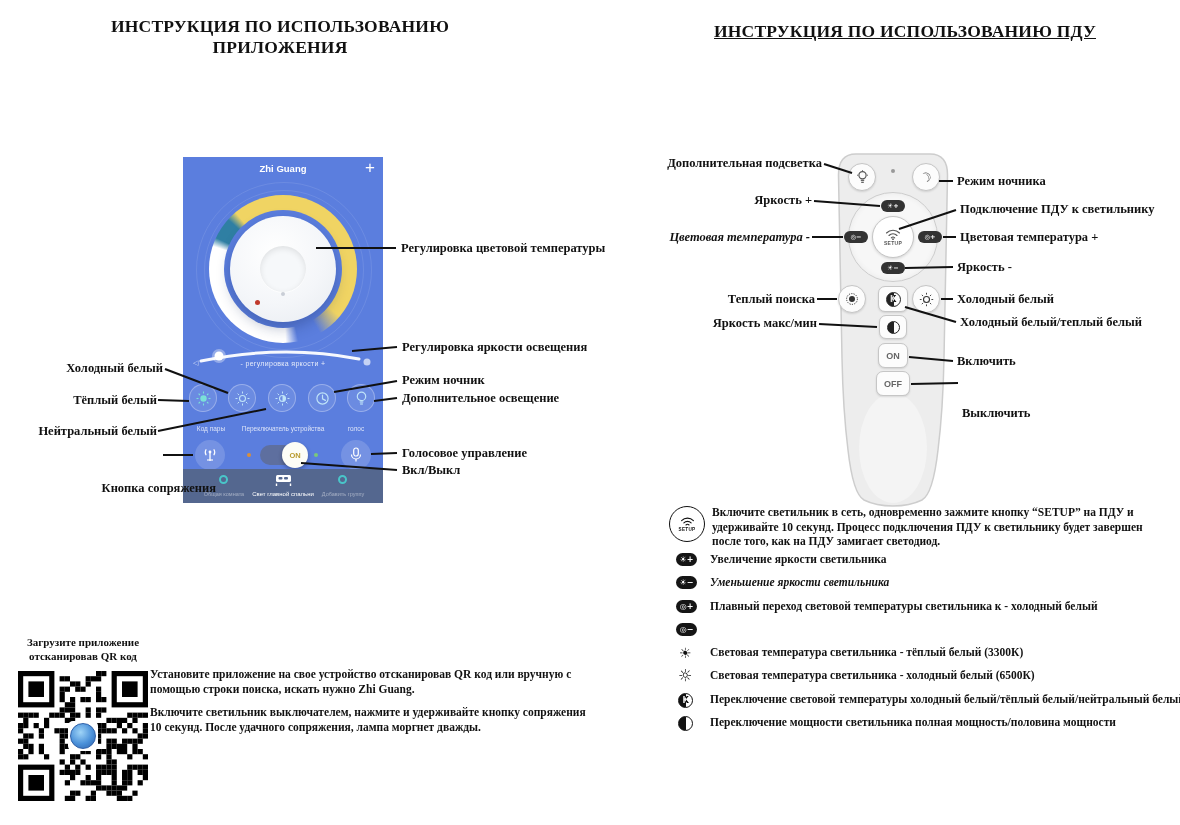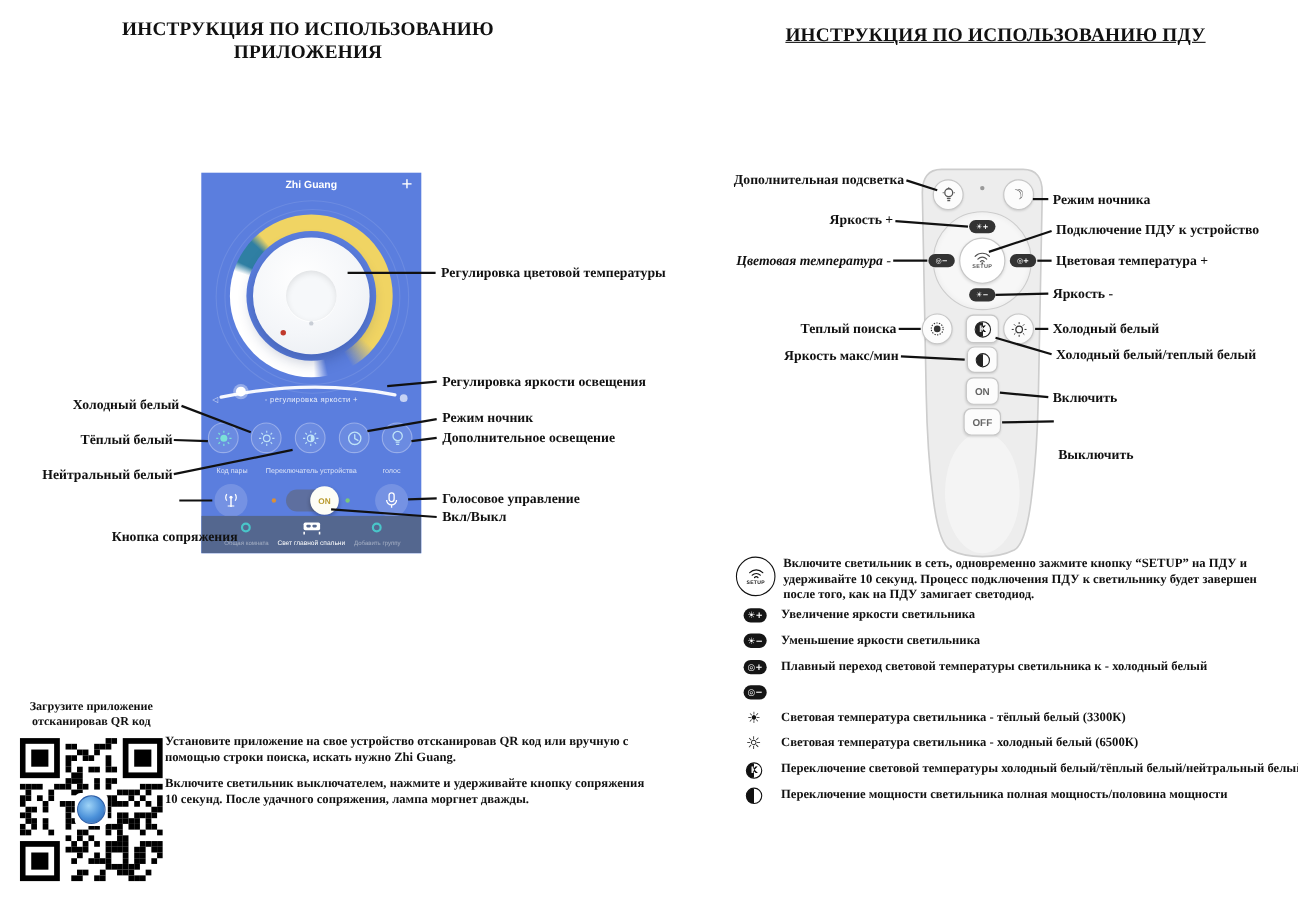--- a/index.html
+++ b/index.html
@@ -299,41 +299,41 @@
       <span class="onoff">OFF</span>
     </div>
   </div>
 
   <div class="callout ra" style="right:358px;top:156px;">Дополнительная подсветка</div>
   <div class="callout ra" style="right:368px;top:193px;">Яркость +</div>
   <div class="callout ra" style="right:370px;top:230px;font-style:italic;">Цветовая температура -</div>
   <div class="callout ra" style="right:365px;top:292px;">Теплый поиска</div>
   <div class="callout ra" style="right:363px;top:316px;">Яркость макс/мин</div>
   <div class="callout" style="left:957px;top:174px;">Режим ночника</div>
-  <div class="callout" style="left:960px;top:202px;">Подключение ПДУ к устройство</div>
+  <div class="callout" style="left:960px;top:202px;">Подключение ПДУ к светильнику</div>
   <div class="callout" style="left:960px;top:230px;">Цветовая температура +</div>
   <div class="callout" style="left:957px;top:260px;">Яркость -</div>
   <div class="callout" style="left:957px;top:292px;">Холодный белый</div>
   <div class="callout" style="left:960px;top:315px;">Холодный белый/теплый белый</div>
   <div class="callout" style="left:957px;top:354px;">Включить</div>
   <div class="callout" style="left:962px;top:358px;margin-top:48px;">Выключить</div>
 
   <div id="setup-icon">
     <svg width="15" height="10" viewBox="0 0 16 11">
       <path d="M 1.5 4 A 9 9 0 0 1 14.5 4 M 4 6.5 A 5.6 5.6 0 0 1 12 6.5 M 6.3 8.8 A 2.5 2.5 0 0 1 9.7 8.8" fill="none" stroke="#111" stroke-width="1.2" stroke-linecap="round"></path>
     </svg>
     <span class="setup-word">SETUP</span>
   </div>
   <div class="note-text" style="left:712px;top:505px;width:462px;">Включите светильник в сеть, одновременно зажмите кнопку “SETUP” на ПДУ и удерживайте 10 секунд. Процесс подключения ПДУ к светильнику будет завершен после того, как на ПДУ замигает светодиод.</div>
 
   <div class="lg-pill" style="left:676px;top:553px;">☀+</div>
   <div class="legend-text" style="left:710px;top:553px;">Увеличение яркости светильника</div>
 
   <div class="lg-pill" style="left:676px;top:576px;">☀−</div>
-  <div class="legend-text" style="left:710px;top:576px;">Уменьшение яркости светильника</div>
+  <div class="legend-text" style="left:710px;top:576px;font-style:italic;">Уменьшение яркости светильника</div>
 
   <div class="lg-pill" style="left:676px;top:600px;">◎+</div>
   <div class="legend-text" style="left:710px;top:600px;">Плавный переход световой температуры светильника к - холодный белый</div>
 
   <div class="lg-pill" style="left:676px;top:623px;">◎−</div>
 
   <div class="lg-sun" style="left:679px;top:646px;">☀</div>
   <div class="legend-text" style="left:710px;top:646px;">Световая температура светильника - тёплый белый (3300К)</div>
 
   <div class="lg-sun" style="left:678px;top:668px;font-size:16px;">☼</div>

